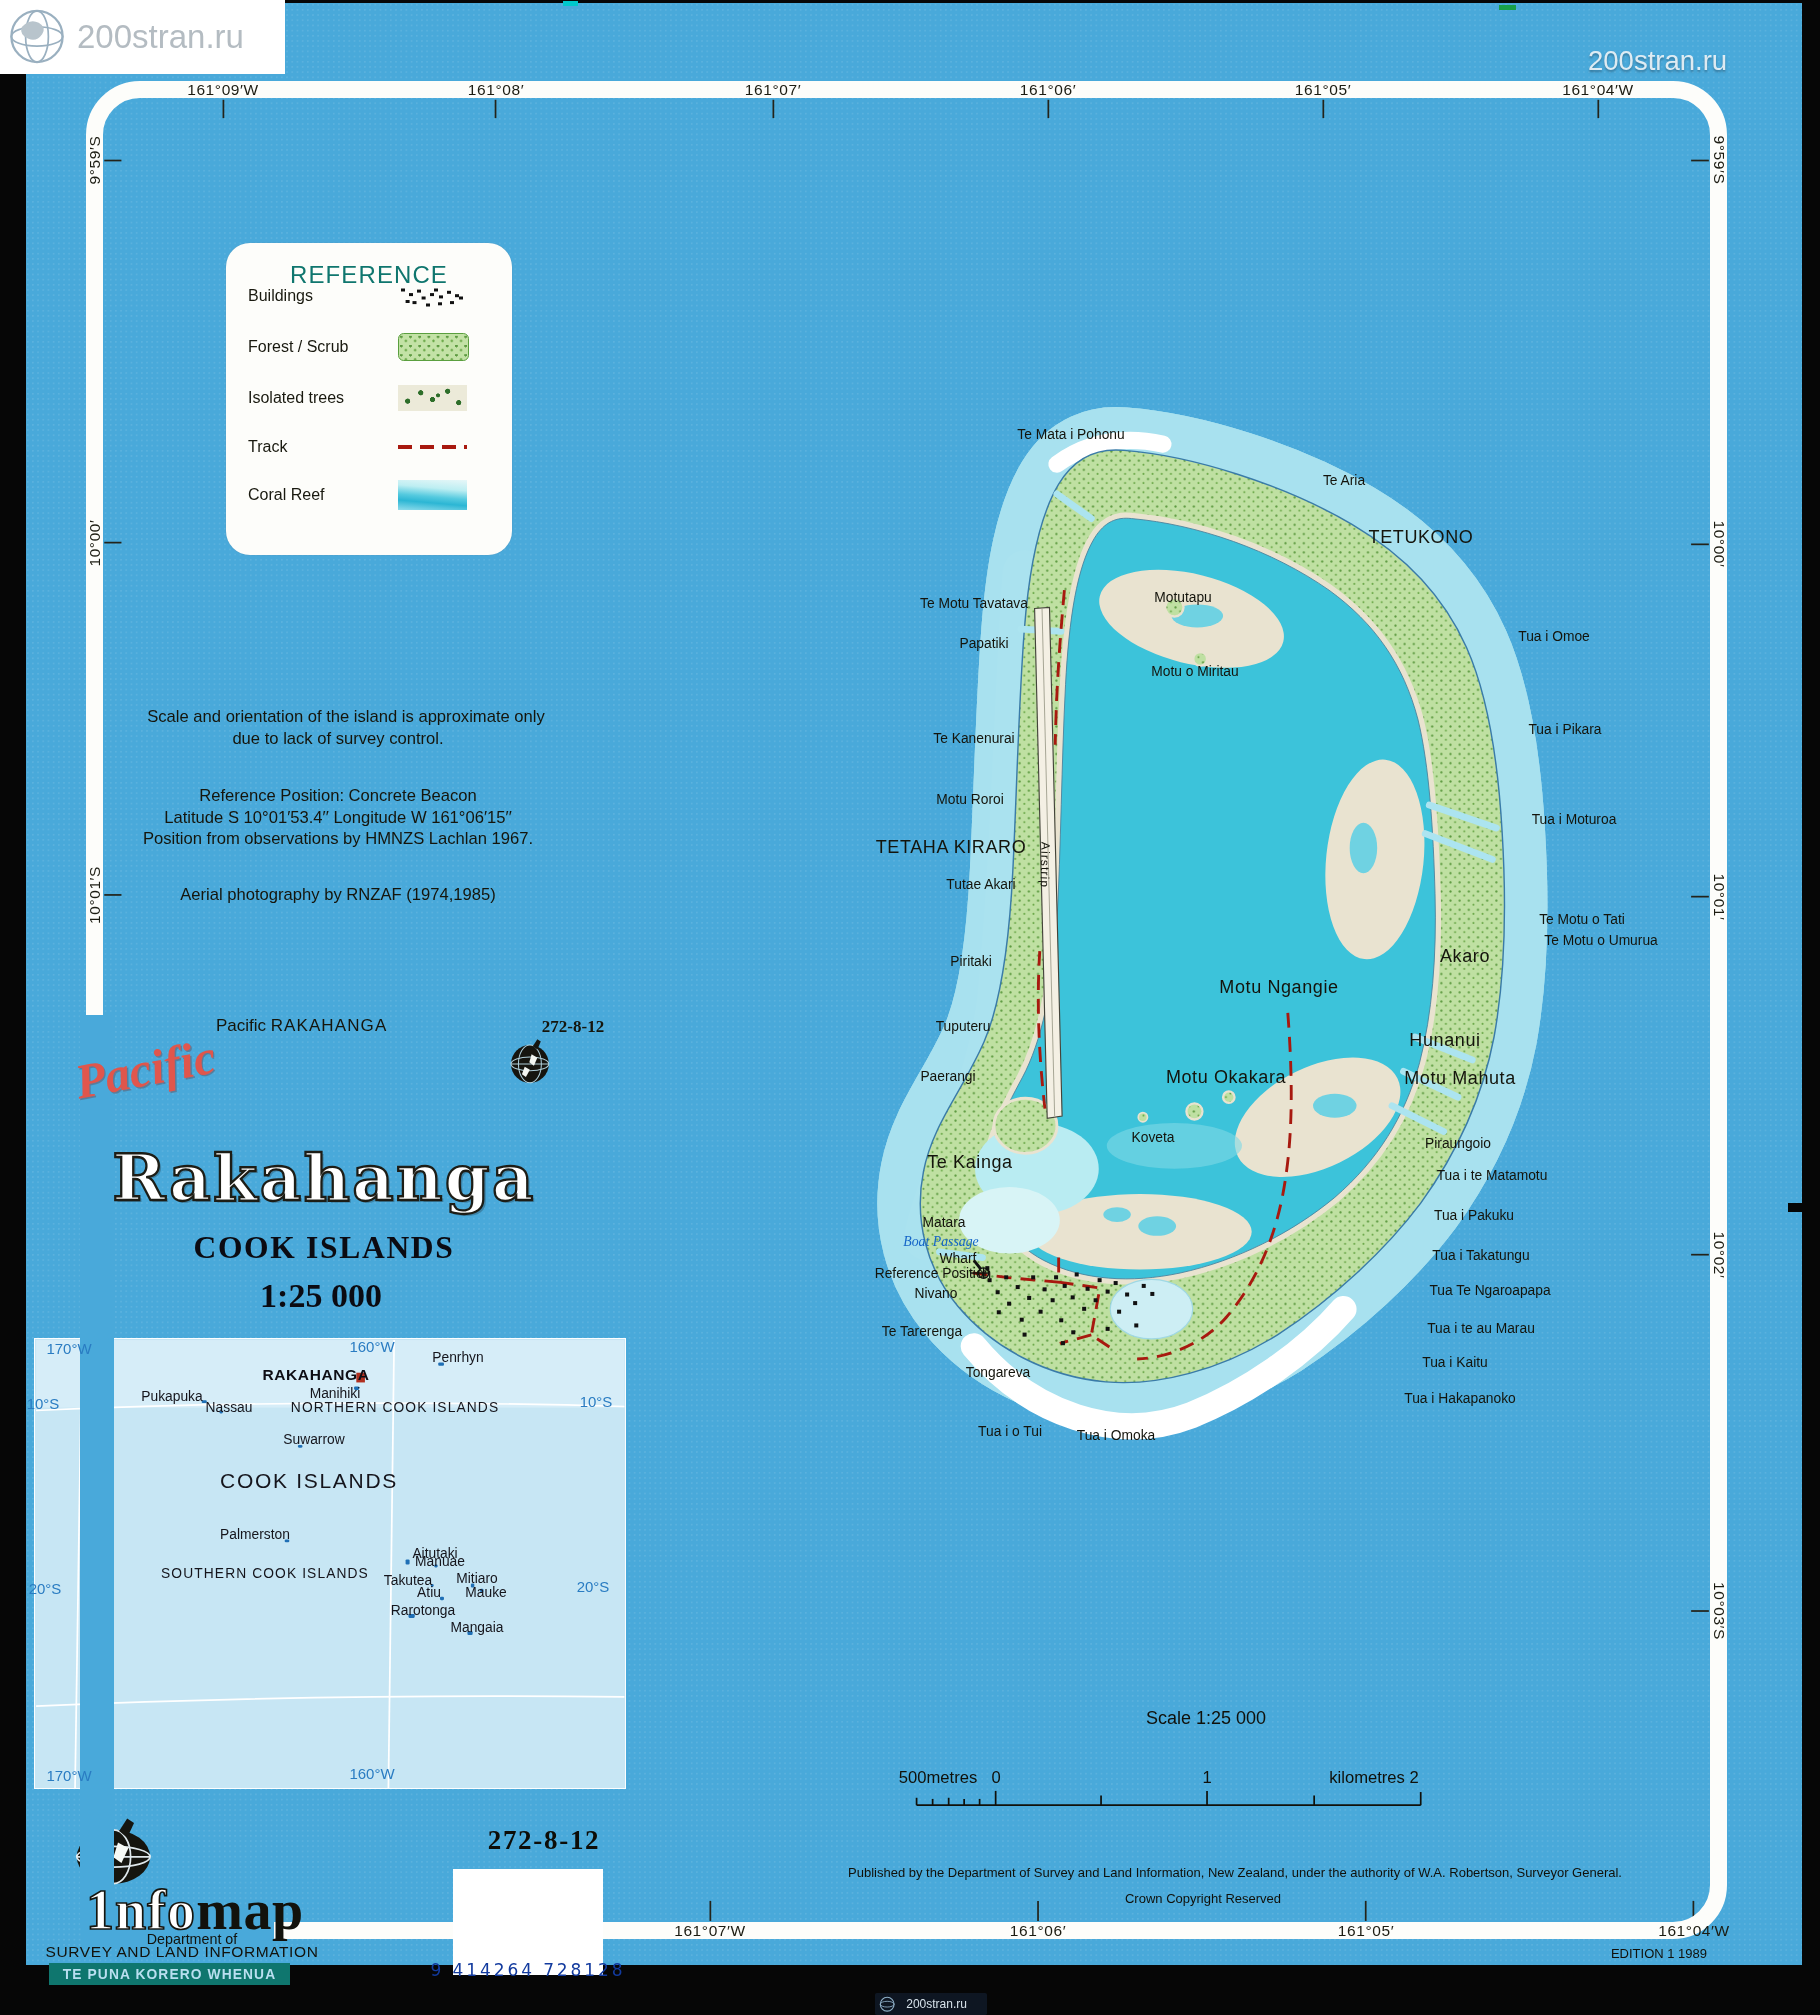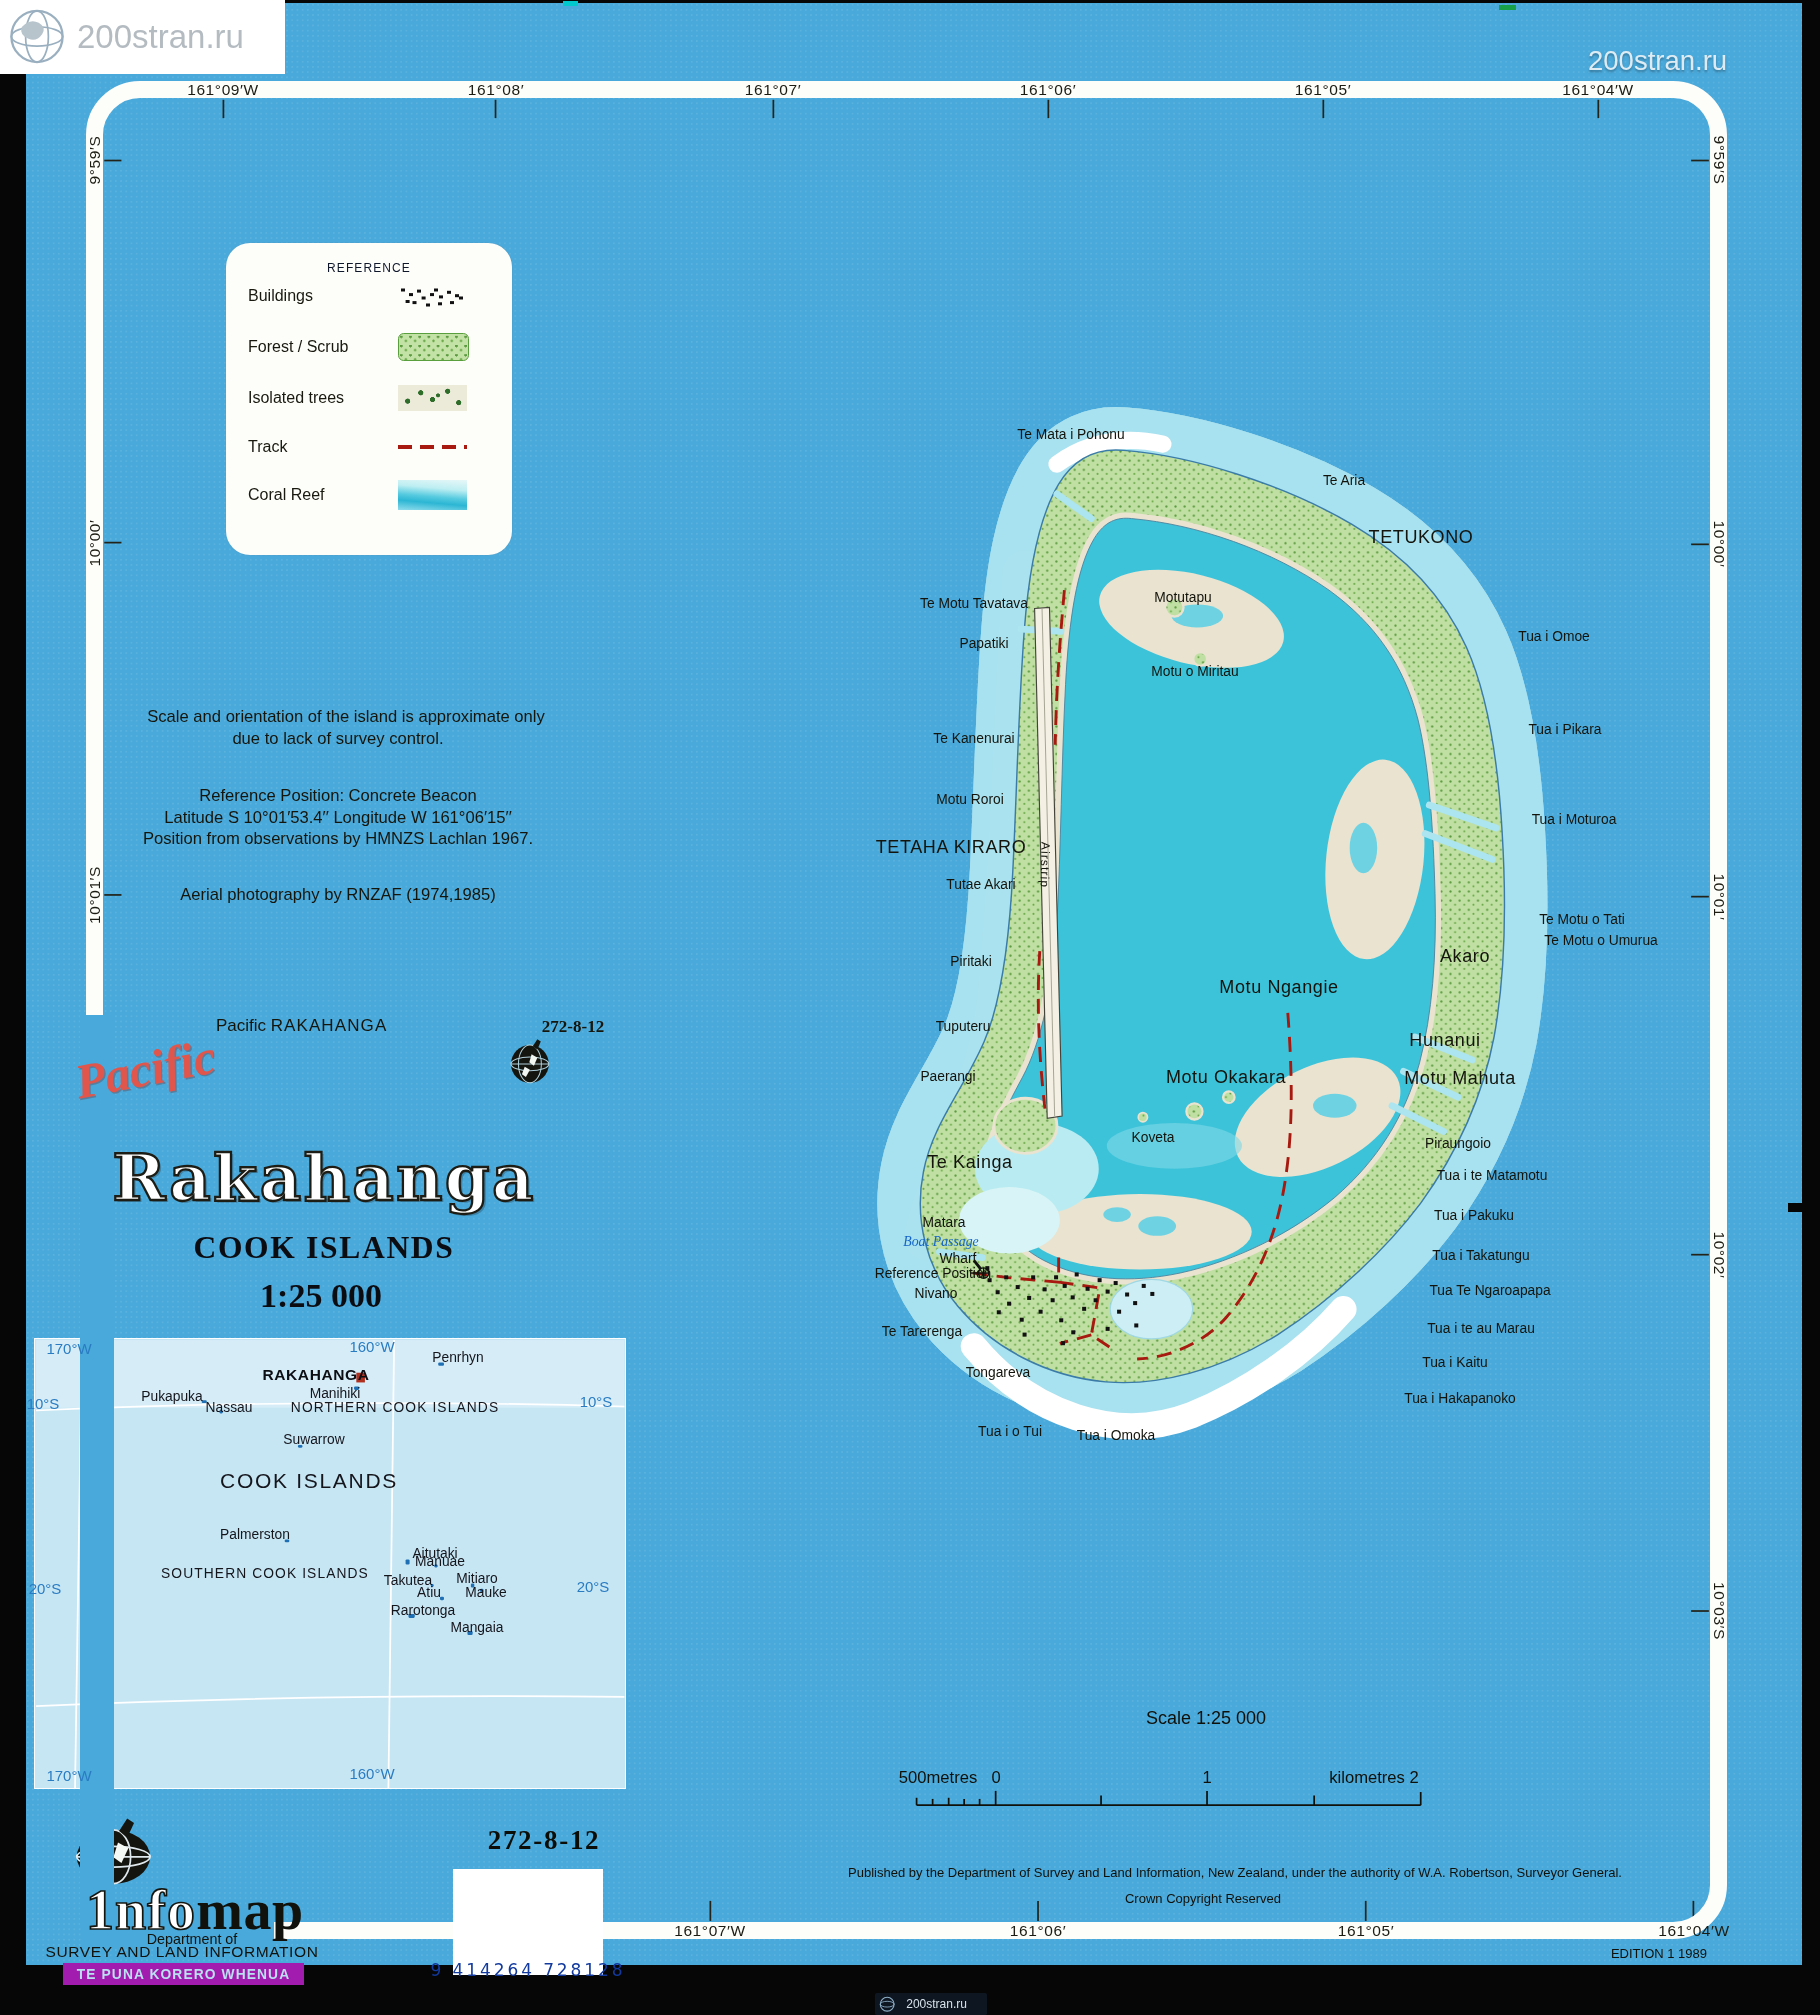--- a/index.html
+++ b/index.html
@@ -17,21 +17,21 @@
   .cap{position:absolute;background:#fdfdfa;}
   
   .coord{position:absolute;transform:translate(-50%,-50%);font-size:15.5px;color:#1c1c12;
          white-space:nowrap;letter-spacing:0.6px;}
   .rotl{transform:translate(-50%,-50%) rotate(-90deg);}
   .rotr{transform:translate(-50%,-50%) rotate(90deg);}
   
   .legend{position:absolute;left:226px;top:243px;width:286px;height:312px;background:#fdfdfa;
           border-radius:24px;box-shadow:0 0 0 0.6px rgba(90,140,170,.25);}
   .lg-title{position:absolute;left:143px;top:18.3px;transform:translateX(-50%);
-            font-size:12px;letter-spacing:1.1px;color:#0f172a;}
+            font-size:24px;letter-spacing:1.1px;color:#0f766e;}
   .lg-row{position:absolute;left:0;width:100%;height:34px;}
   .lg-label{position:absolute;left:22px;top:50%;transform:translateY(-50%);
             font-size:16px;color:#19190f;}
   .sym{position:absolute;left:172px;top:50%;transform:translateY(-50%);}
   .sym-buildings{width:69px;height:25px;}
   .sym-buildings span{position:absolute;left:3.4px;top:4.6px;width:3.4px;height:3.4px;background:#111;
      box-shadow:8px 4.6px #111,16px 1.1px #111,20.6px 8px #111,29px 4.6px #111,33px 0 #111,
      38px 6.9px #111,46px 2.3px #111,54px 5.7px #111,11.5px 12.6px #111,25px 15px #111,
      37px 13.8px #111,49px 12.6px #111,58px 8px #111,4.6px 11.5px #111;}
   .sym-forest{width:69px;height:26px;background-color:#c3e2a6;border:1.7px solid #5a9f3e;border-radius:5.7px;
@@ -84,21 +84,21 @@
   .sb-label{position:absolute;transform:translate(-50%,-50%);font-size:16.6px;color:#10100a;white-space:nowrap;}
   .foot{position:absolute;transform:translate(-50%,-50%);font-size:13px;color:#10100a;white-space:nowrap;}
   
   .wordmark{position:absolute;left:86px;top:1882px;font-family:"Liberation Serif",serif;
       font-weight:bold;font-size:56px;white-space:nowrap;line-height:1;}
   .wm-a{color:#ffffff;-webkit-text-stroke:1.7px #15150f;letter-spacing:1.1px;}
   .wm-b{color:#12120c;letter-spacing:0.6px;}
   .dept1{position:absolute;left:192px;top:1939px;transform:translate(-50%,-50%);font-size:14.3px;color:#12120c;}
   .dept2{position:absolute;left:182px;top:1952px;transform:translate(-50%,-50%);font-size:15.5px;
          color:#12120c;letter-spacing:0.6px;white-space:nowrap;}
-  .maori-bar{position:absolute;left:63px;top:1963px;width:241px;height:22px;background:#a21caf;}
+  .maori-bar{position:absolute;left:49px;top:1963px;width:241px;height:22px;background:#0f766e;}
   .maori-bar span{position:absolute;left:50%;top:50%;transform:translate(-50%,-50%);
       font-size:13.8px;font-weight:bold;color:#b9dff0;letter-spacing:1.1px;white-space:nowrap;}
   
   .barcode{position:absolute;left:453px;top:1869px;width:150px;height:106px;background:#fff;}
   .bc-digits{position:absolute;left:50%;top:91px;transform:translateX(-50%);
       font-size:17px;color:#123a9e;letter-spacing:2.9px;white-space:nowrap;
       font-family:"DejaVu Sans",sans-serif;}
   .bottomno{position:absolute;left:544px;top:1840px;transform:translate(-50%,-50%);
       font-family:"Liberation Serif",serif;font-weight:bold;font-size:27px;color:#0d0d08;letter-spacing:1.7px;}
   

